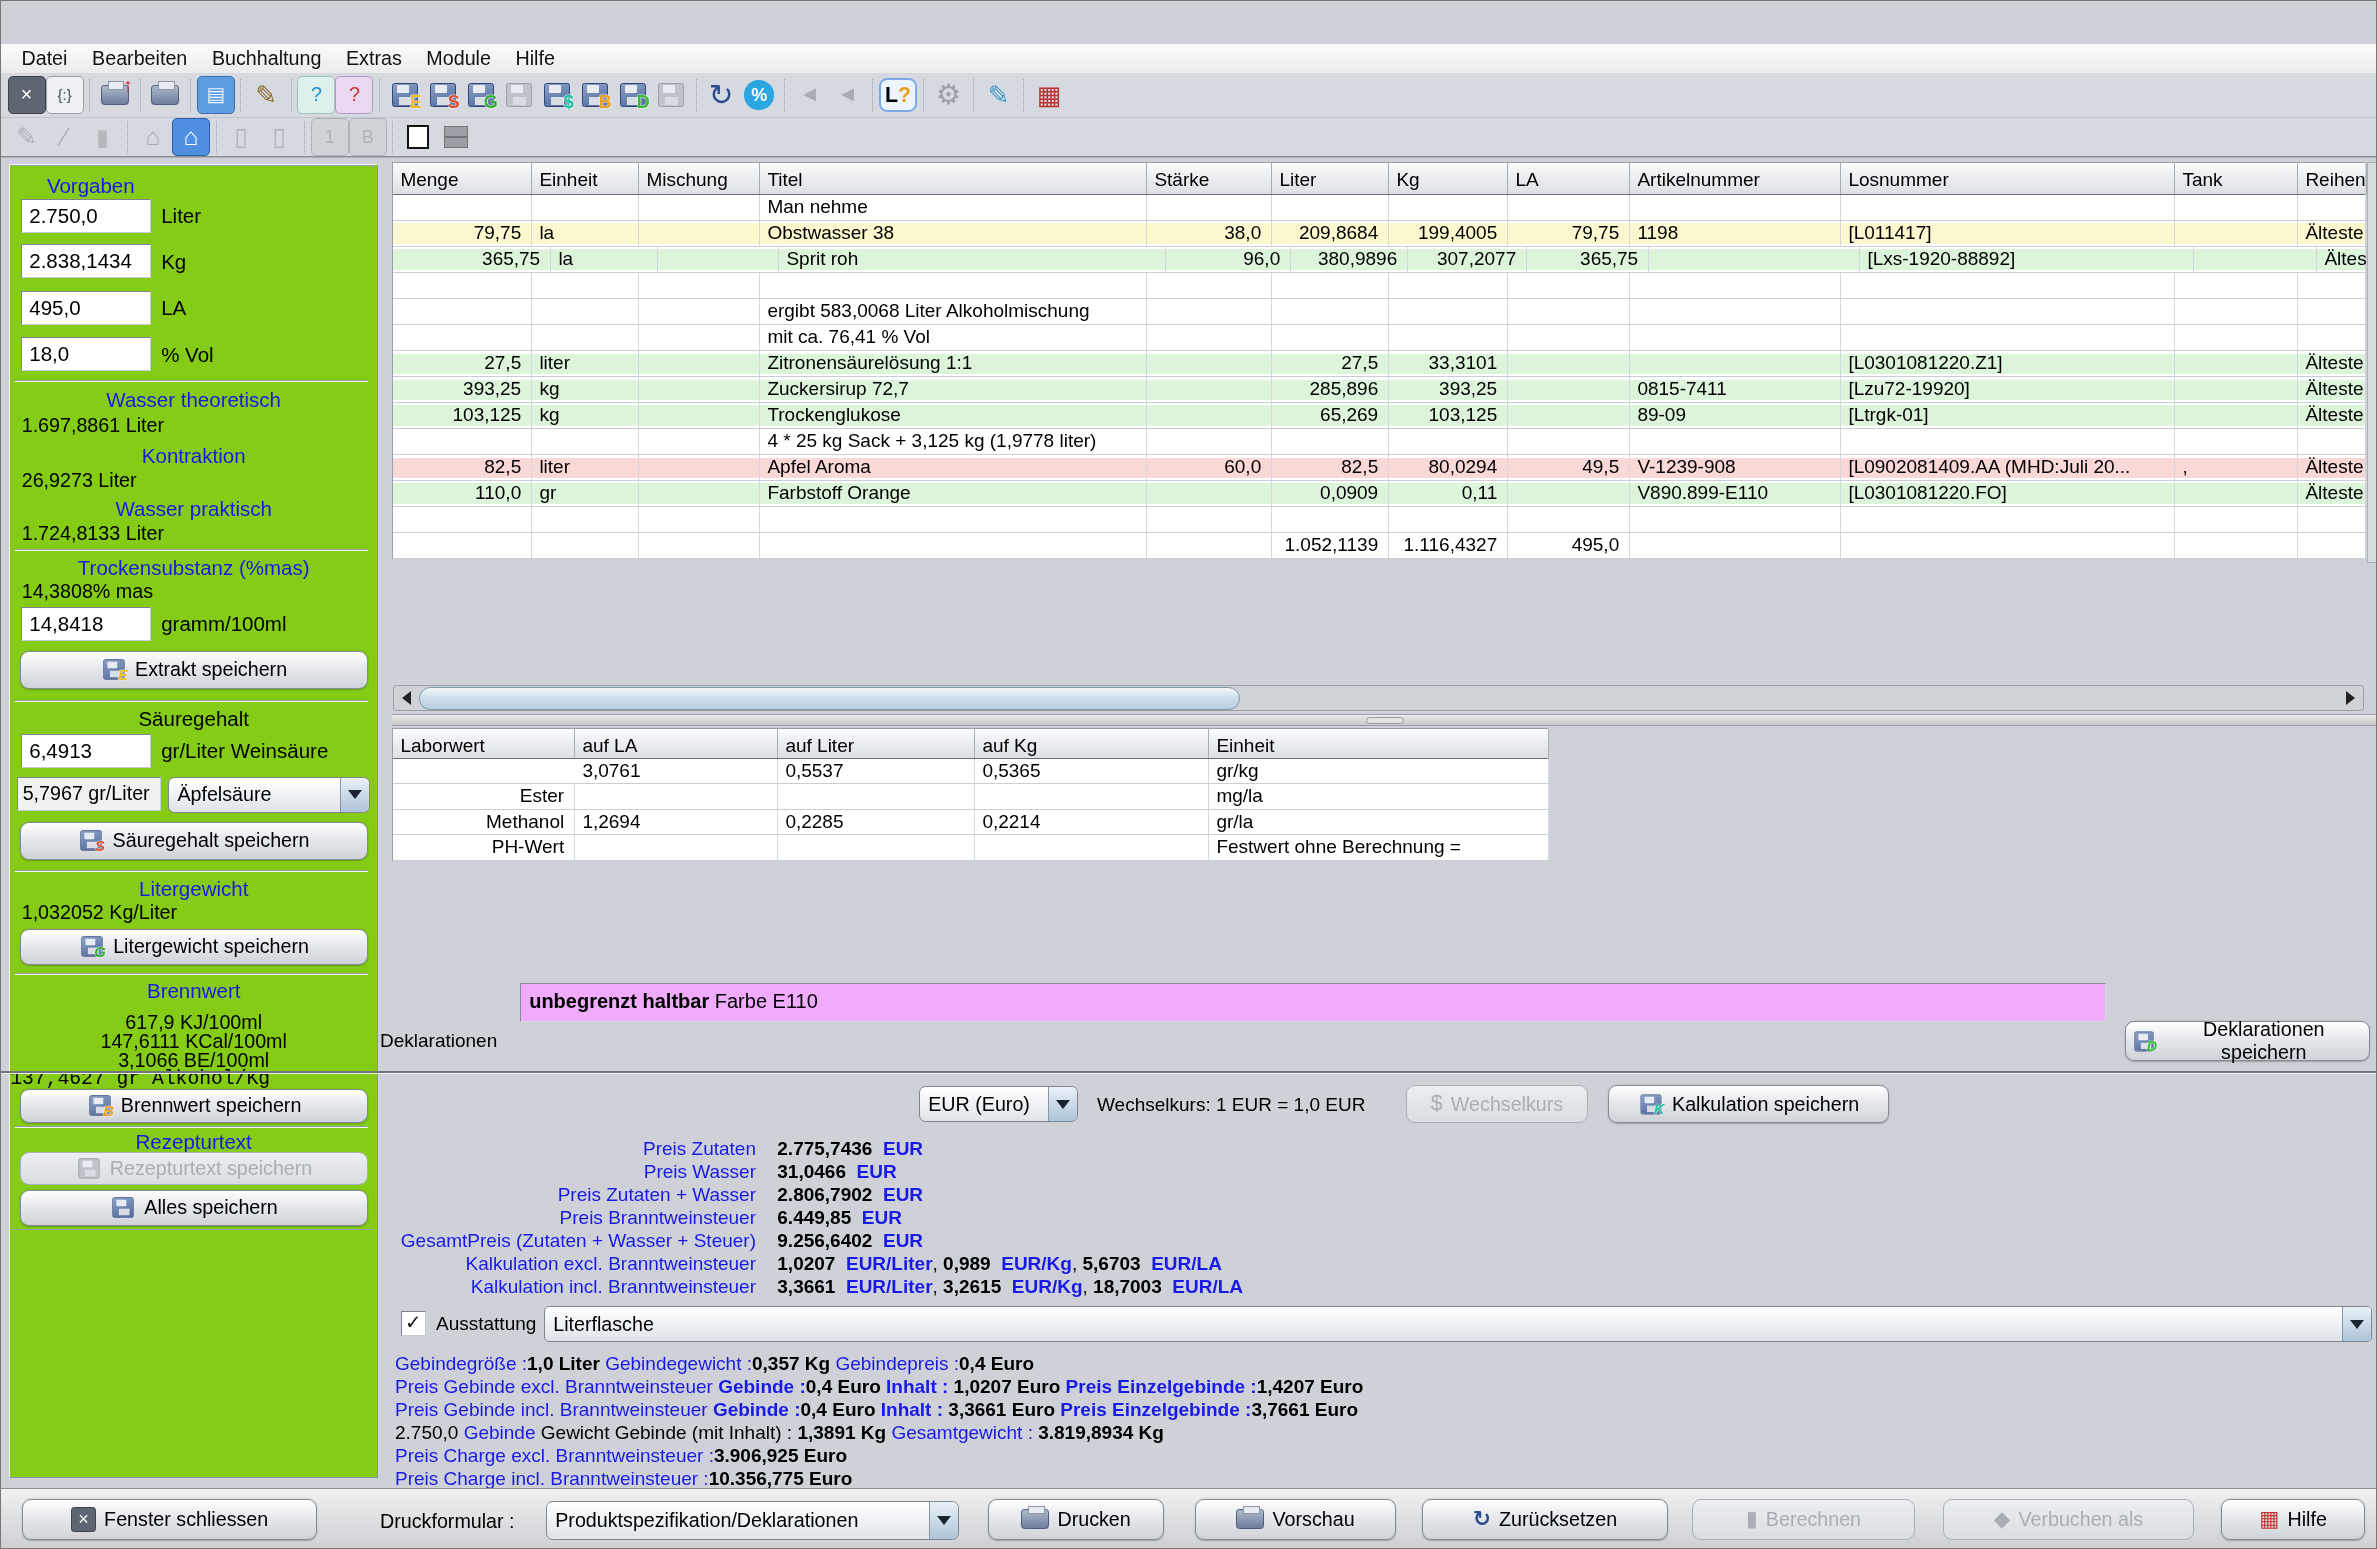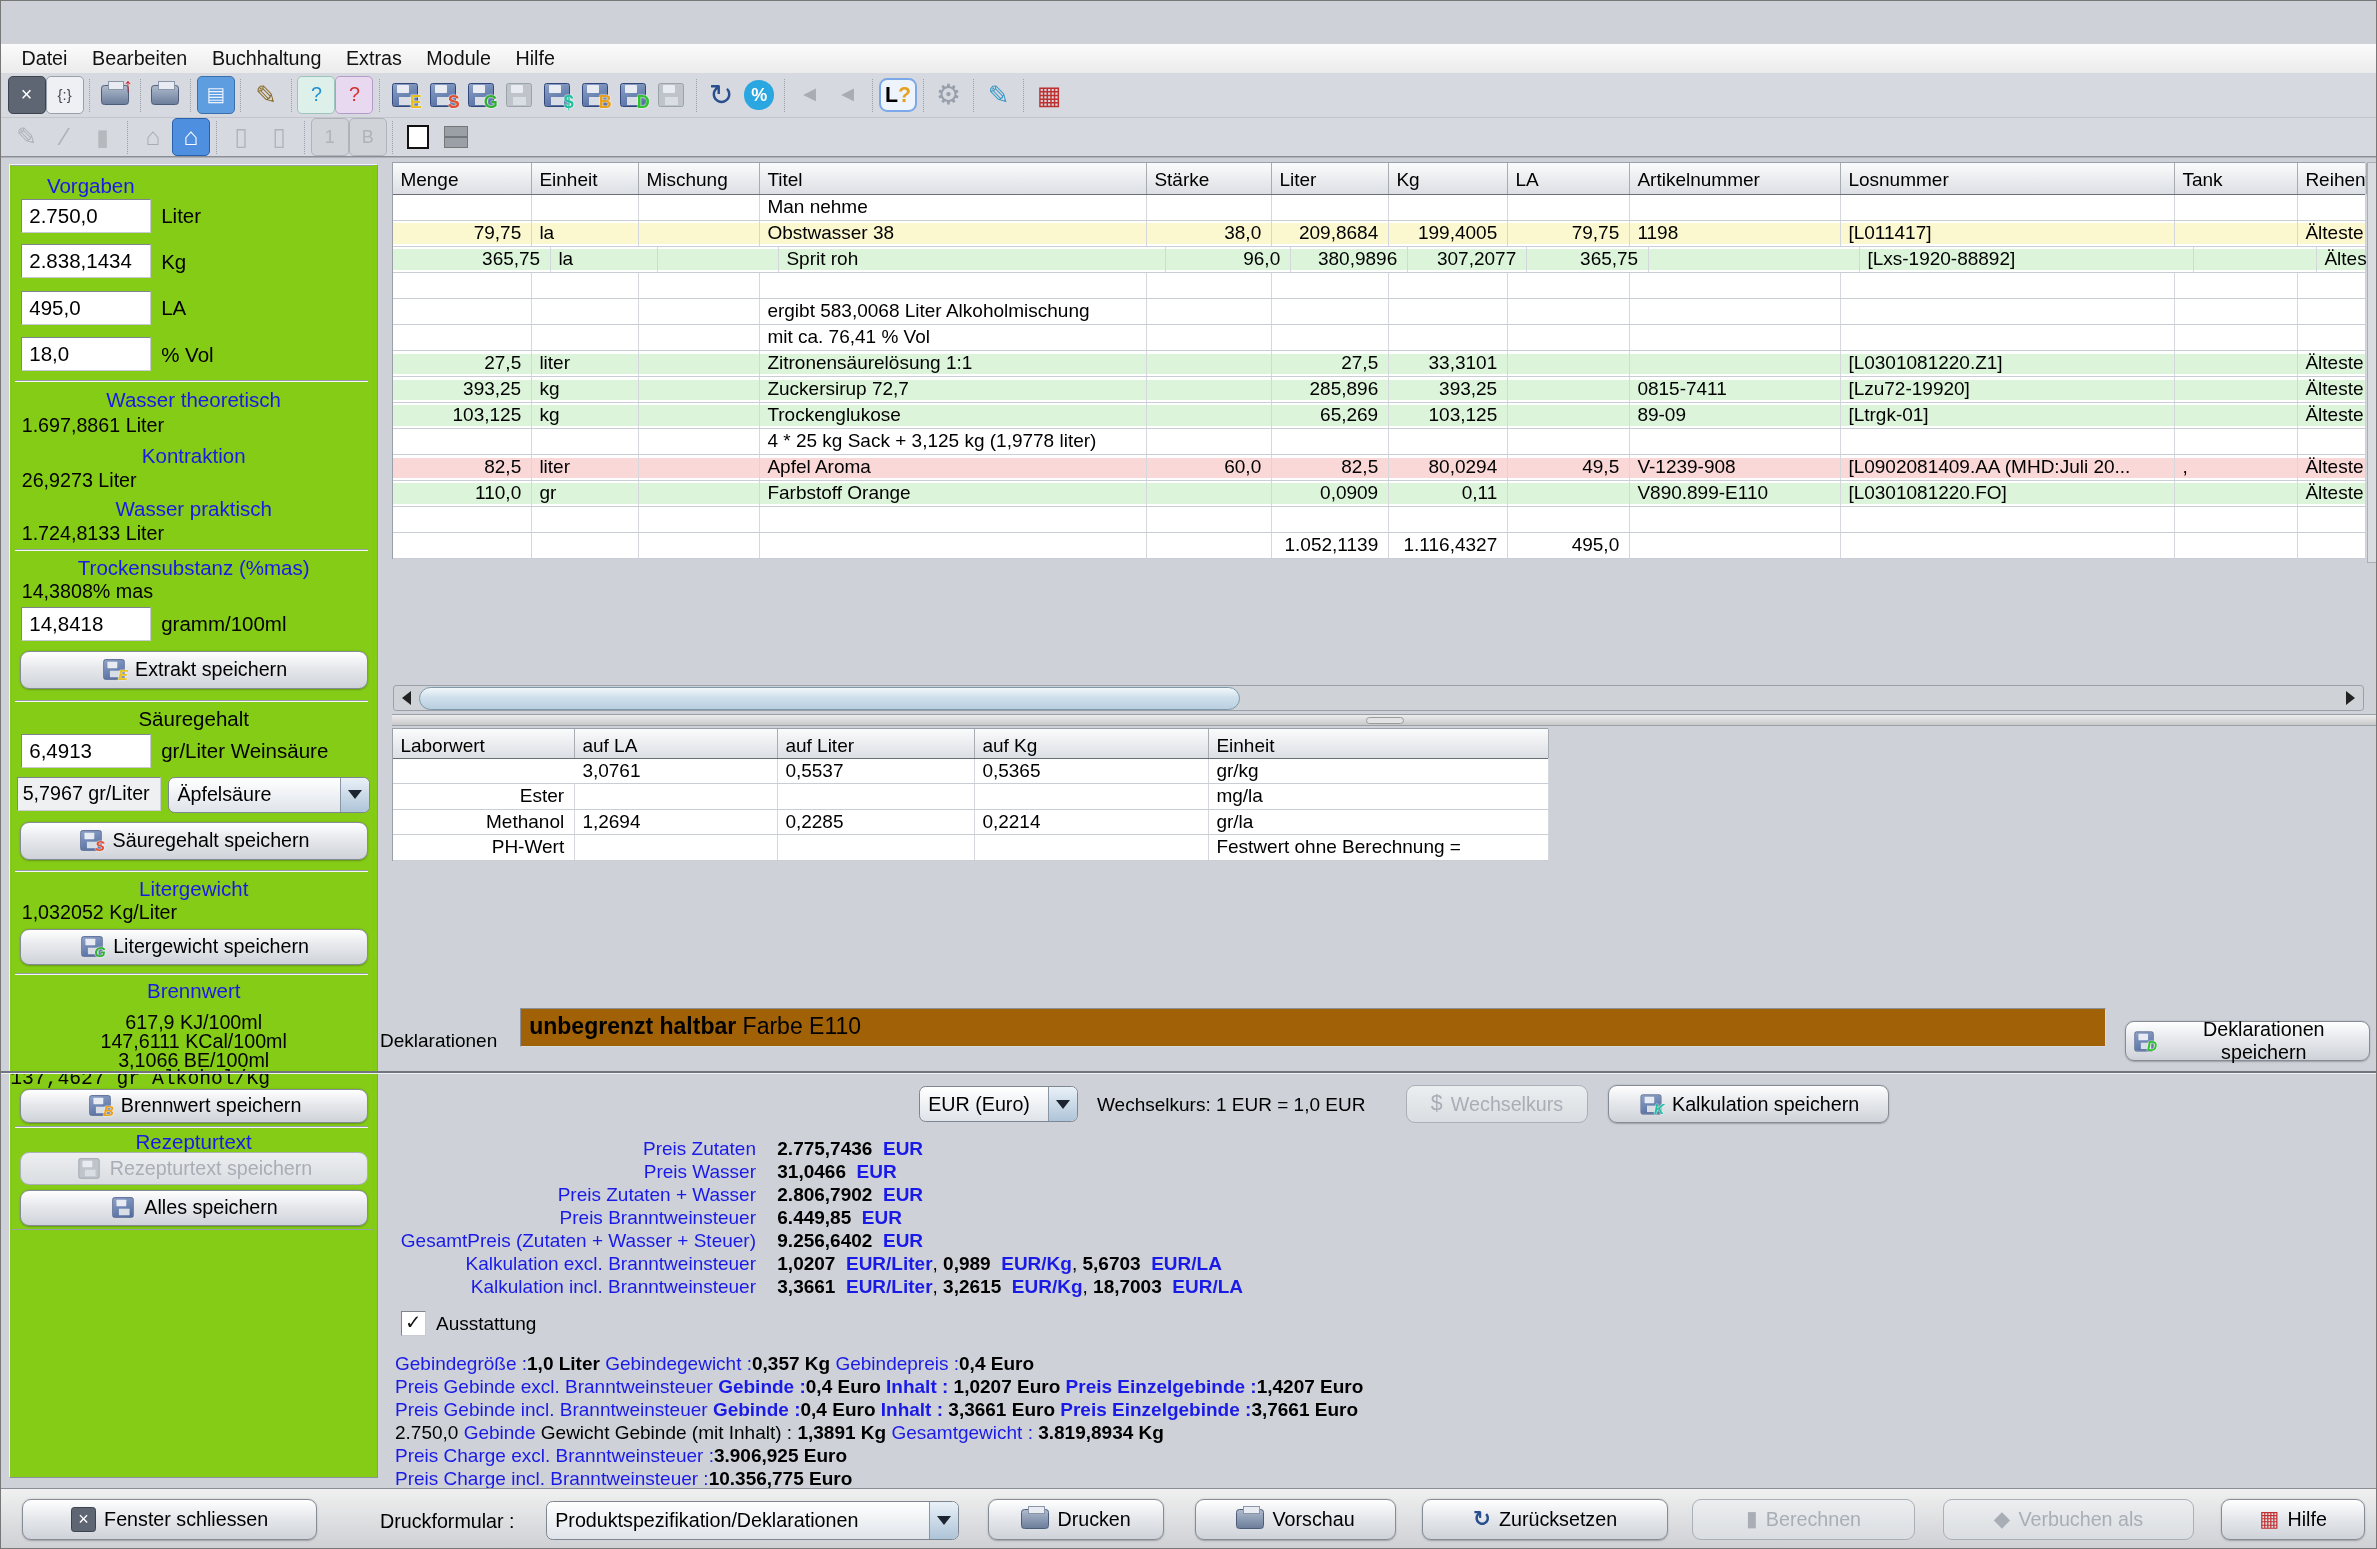--- a/index.html
+++ b/index.html
@@ -85,21 +85,21 @@
   .splitter{position:absolute;left:391px;top:556px;width:1986px;height:11.5px;background:linear-gradient(#ececec,#c9c9c9);border-top:0.8px solid #9aa0a8;border-bottom:0.8px solid #9aa0a8;}
   .grip{position:absolute;left:50%;top:1.6px;width:38px;height:7.4px;margin-left:-19px;background:#e2e2e2;border:0.8px solid #9a9a9a;border-radius:4.1px;}
 
   
   #labor-table{position:absolute;left:391px;top:570px;width:1156px;border-left:0.8px solid #9aa0a8;background:#fff;}
   #labor-table .thead{height:31px;}
   #labor-table .trow{height:25.4px;}
 
   
   .dekl-label{position:absolute;left:379px;top:872px;font-size:19px;color:#000;}
-  .dekl-field{position:absolute;left:519px;top:850px;width:1586px;height:39px;border:1.6px solid;border-color:#8a9098 #d6dade #d6dade #8a9098;background:#a16207;font-size:23px;line-height:35px;padding-left:8.2px;white-space:pre;overflow:hidden;}
+  .dekl-field{position:absolute;left:519px;top:825px;width:1586px;height:39px;border:1.6px solid;border-color:#8a9098 #d6dade #d6dade #8a9098;background:#f0abfc;font-size:20px;line-height:35px;padding-left:8.2px;white-space:pre;overflow:hidden;}
   .dekl-field b{font-weight:bold;}
   .btn{position:absolute;border:1.6px solid #858c96;border-radius:9px;background:linear-gradient(#ffffff,#e6e8ec 45%,#cfd3d9);font-size:19.7px;color:#000;display:flex;align-items:center;justify-content:center;gap:8.2px;box-shadow:0 0.8px 1.6px rgba(0,0,0,.25);}
   .btn .flop{transform:scale(.8);}
   .btn.disabled{color:#a9aeb6;border-color:#aab0b8;background:linear-gradient(#eceef0,#dadde1);box-shadow:none;}
   .btn.disabled .bic{color:#a9aeb6;}
   .bic{font-size:21.3px;line-height:1;}
   .dekl-btn{left:2124px;top:863px;width:245px;height:40px;}
 
   .sep-thick{position:absolute;left:0;top:913px;width:2377px;height:3.3px;background:#70767e;border-bottom:0.8px solid #f0f1f3;}
 
@@ -686,20 +686,26 @@
         <div class="pline"><span class="plab">Preis Wasser</span><span class="pvals"><span class="seg-v">31,0466  </span><span class="seg-u">EUR</span></span></div>
         <div class="pline"><span class="plab">Preis Zutaten + Wasser</span><span class="pvals"><span class="seg-v">2.806,7902  </span><span class="seg-u">EUR</span></span></div>
         <div class="pline"><span class="plab">Preis Branntweinsteuer</span><span class="pvals"><span class="seg-v">6.449,85  </span><span class="seg-u">EUR</span></span></div>
         <div class="pline"><span class="plab">GesamtPreis (Zutaten + Wasser + Steuer)</span><span class="pvals"><span class="seg-v">9.256,6402  </span><span class="seg-u">EUR</span></span></div>
         <div class="pline"><span class="plab">Kalkulation excl. Branntweinsteuer</span><span class="pvals"><span class="seg-v">1,0207  </span><span class="seg-u">EUR/Liter</span><span class="seg-p">, </span><span class="seg-v">0,989  </span><span class="seg-u">EUR/Kg</span><span class="seg-p">, </span><span class="seg-v">5,6703  </span><span class="seg-u">EUR/LA</span></span></div>
         <div class="pline"><span class="plab">Kalkulation incl. Branntweinsteuer</span><span class="pvals"><span class="seg-v">3,3661  </span><span class="seg-u">EUR/Liter</span><span class="seg-p">, </span><span class="seg-v">3,2615  </span><span class="seg-u">EUR/Kg</span><span class="seg-p">, </span><span class="seg-v">18,7003  </span><span class="seg-u">EUR/LA</span></span></div>
       </div>
 
     <div class="chk"><span>✓</span></div>
     <div class="ausst-label">Ausstattung</div>
+    <div class="combo ausst-combo">
+      <span class="cval">Literflasche</span>
+      <span class="arr">
+          <span class="tri-dn"></span>
+        </span>
+    </div>
     <div id="ausstattung-lines">
         <div class="aline"><span class="a-bl">Gebindegröße :</span><span class="a-bkb">1,0 Liter </span><span class="a-bl">Gebindegewicht :</span><span class="a-bkb">0,357 Kg </span><span class="a-bl">Gebindepreis :</span><span class="a-bkb">0,4 Euro</span></div>
         <div class="aline"><span class="a-bl">Preis Gebinde excl. Branntweinsteuer </span><span class="a-blb">Gebinde :</span><span class="a-bkb">0,4 Euro </span><span class="a-blb">Inhalt : </span><span class="a-bkb">1,0207 Euro </span><span class="a-blb">Preis Einzelgebinde :</span><span class="a-bkb">1,4207 Euro</span></div>
         <div class="aline"><span class="a-bl">Preis Gebinde incl. Branntweinsteuer </span><span class="a-blb">Gebinde :</span><span class="a-bkb">0,4 Euro </span><span class="a-blb">Inhalt : </span><span class="a-bkb">3,3661 Euro </span><span class="a-blb">Preis Einzelgebinde :</span><span class="a-bkb">3,7661 Euro</span></div>
         <div class="aline"><span class="a-bk">2.750,0 </span><span class="a-bl">Gebinde </span><span class="a-bk">Gewicht Gebinde (mit Inhalt) : </span><span class="a-bkb">1,3891 Kg </span><span class="a-bl">Gesamtgewicht : </span><span class="a-bkb">3.819,8934 Kg</span></div>
         <div class="aline"><span class="a-bl">Preis Charge excl. Branntweinsteuer :</span><span class="a-bkb">3.906,925 Euro</span></div>
         <div class="aline"><span class="a-bl">Preis Charge incl. Branntweinsteuer :</span><span class="a-bkb">10.356,775 Euro</span></div>
       </div>
 
   </div>

